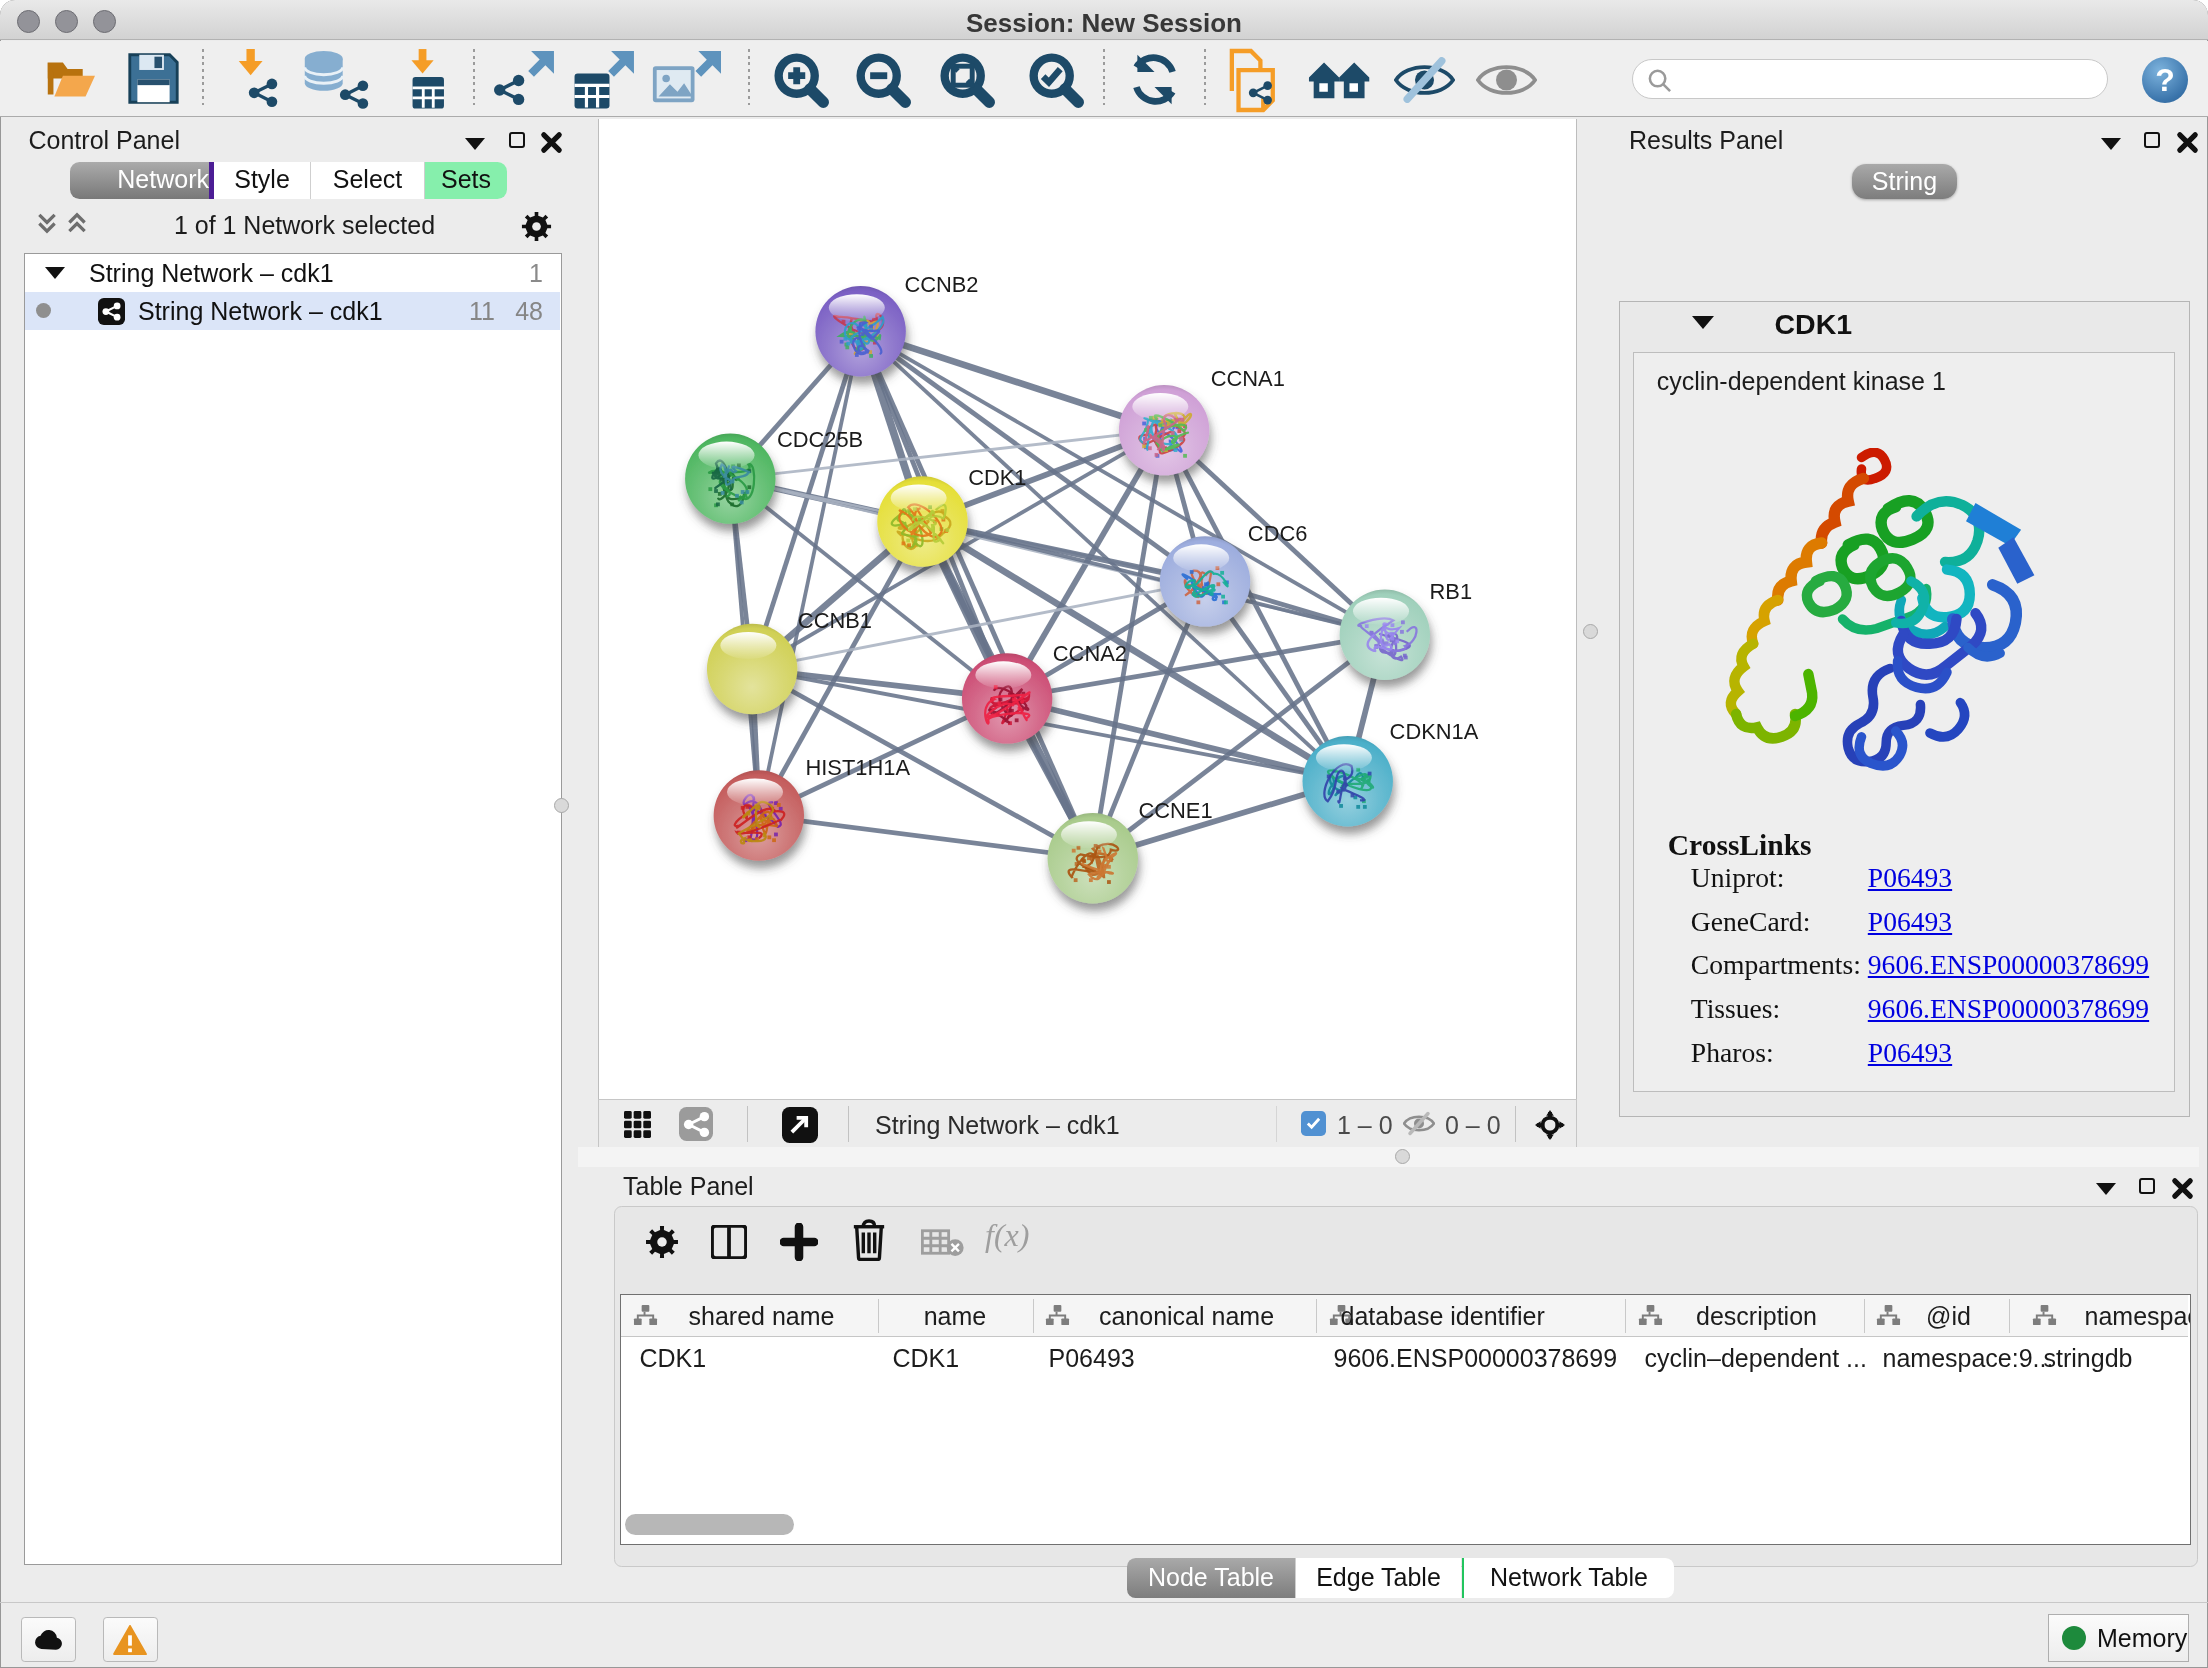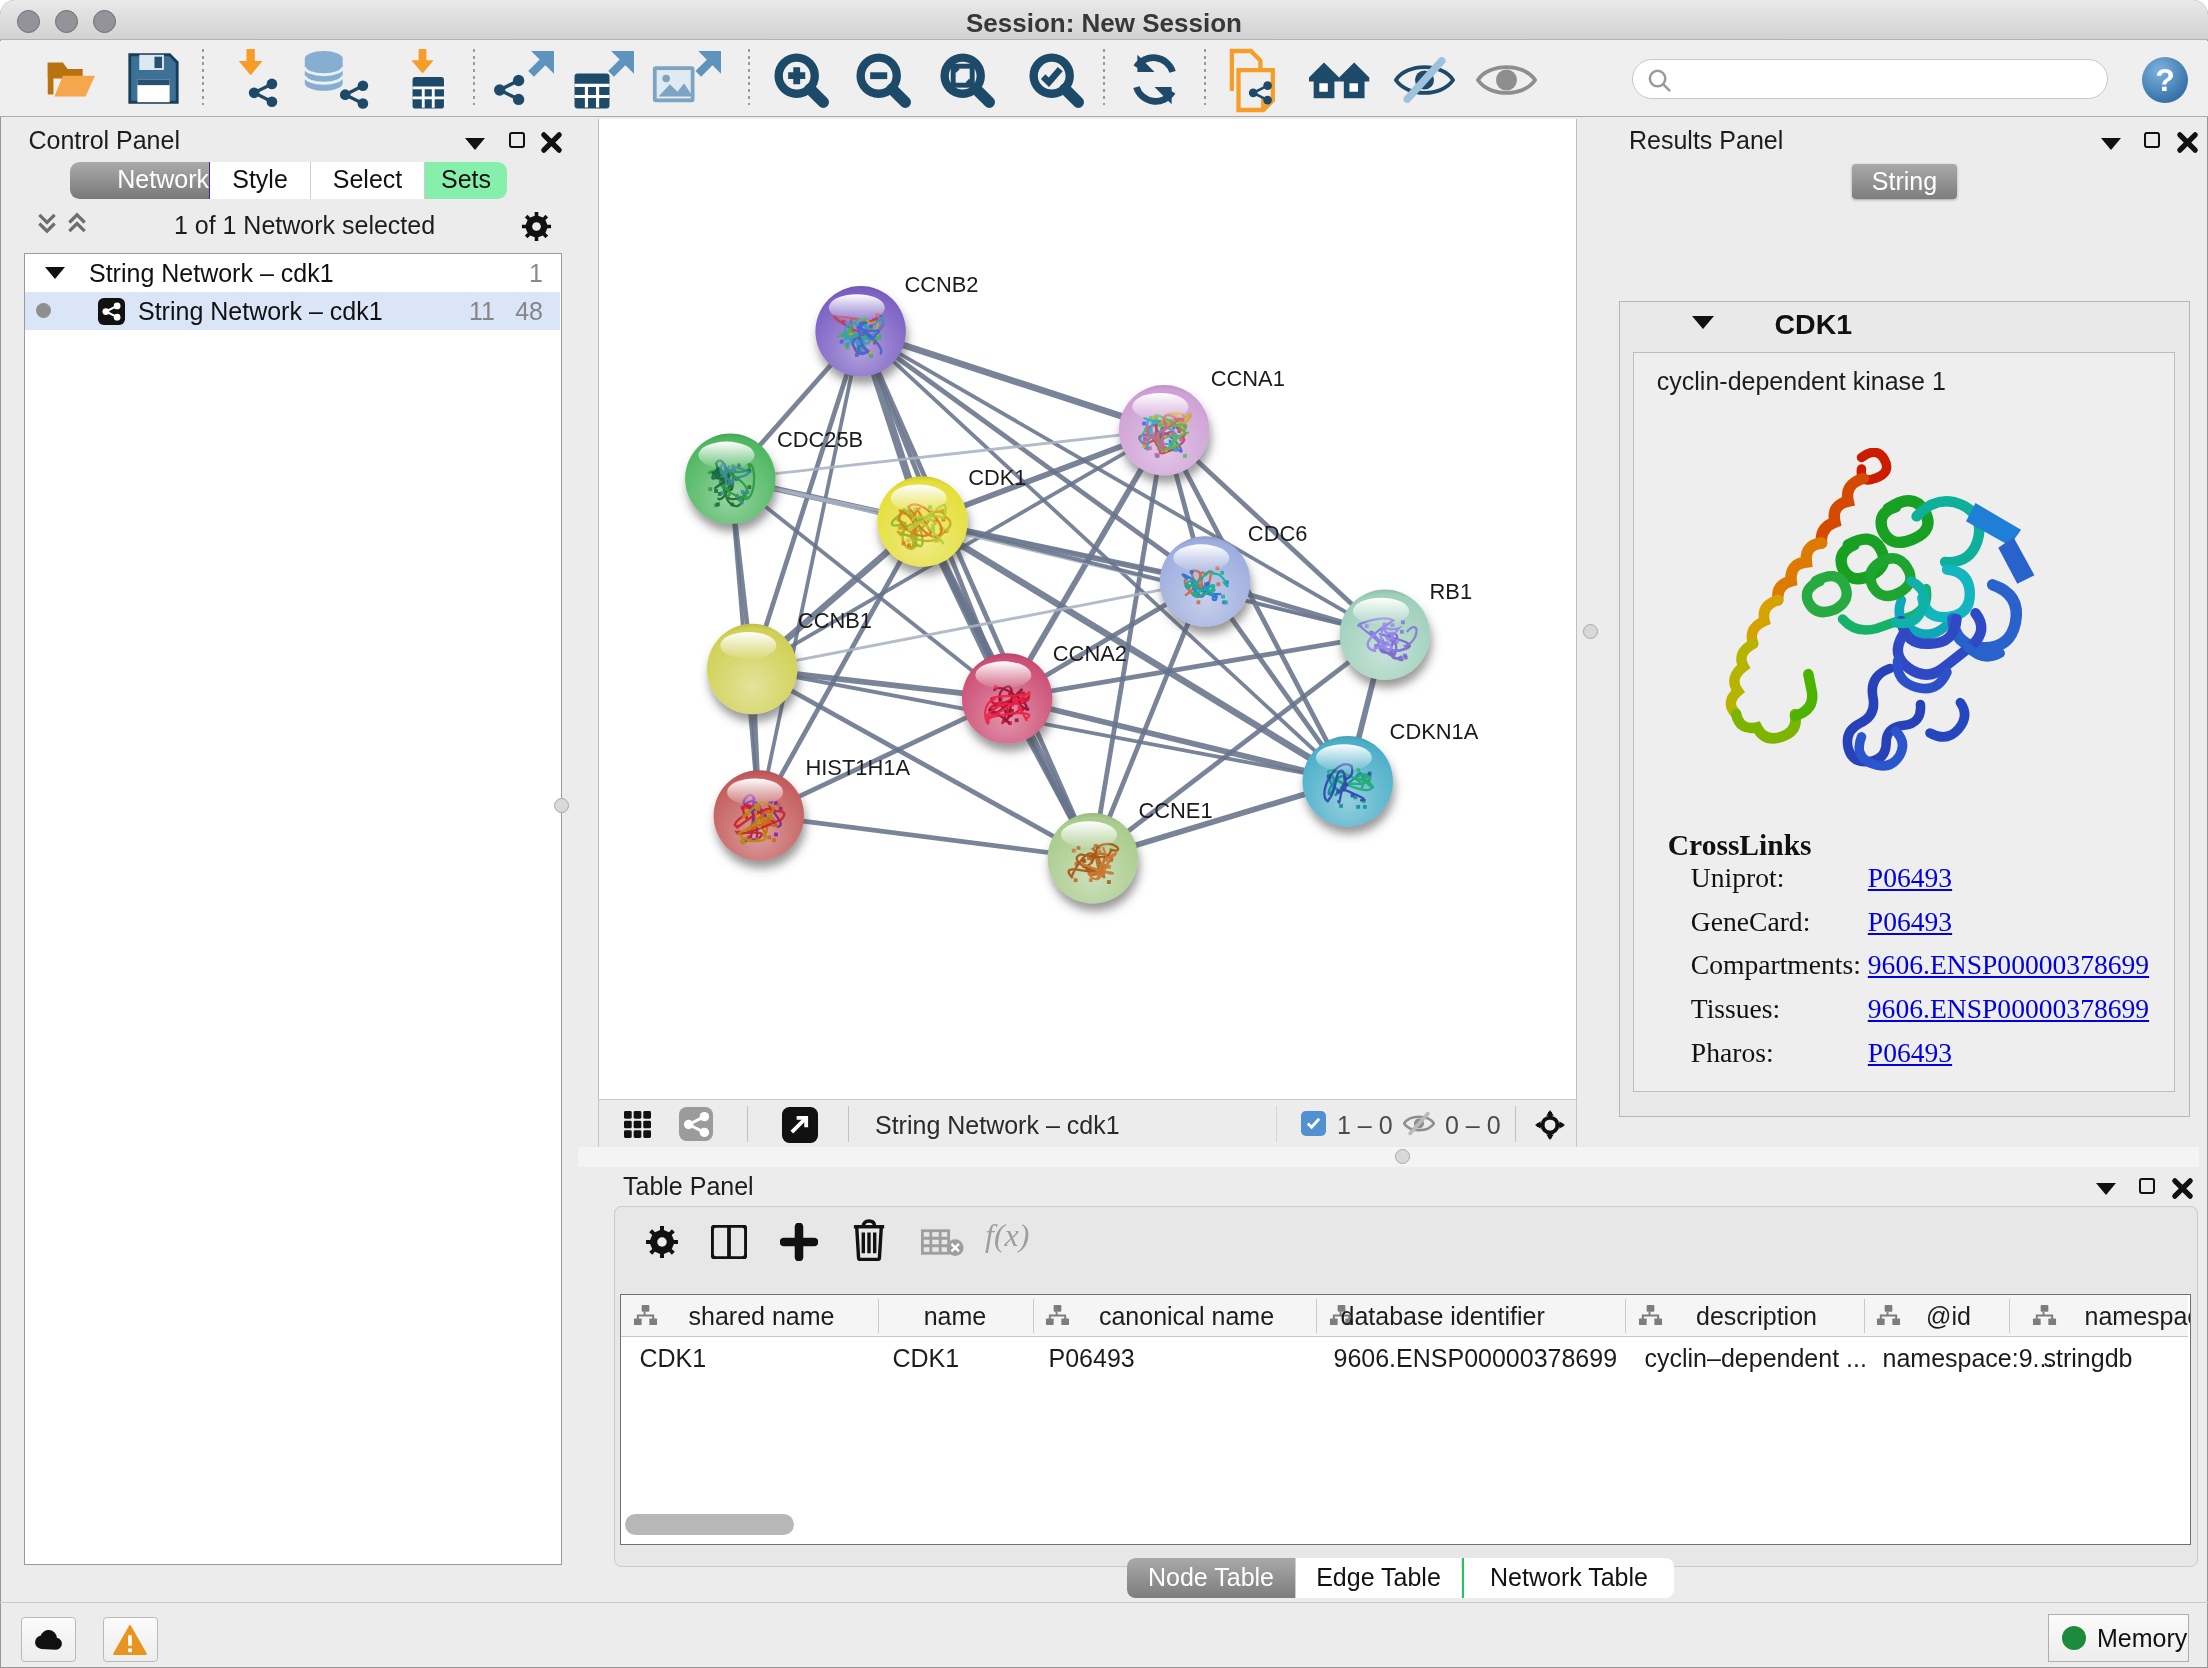--- a/index.html
+++ b/index.html
@@ -184,21 +184,21 @@
     </div>
     <div style="position:absolute;left:2142px;top:57px;width:46px;height:46px;border-radius:50%;background:radial-gradient(circle at 38% 30%,#7db3dd,#3a74ab 70%,#2a5f92);color:#fff;font-size:32px;font-weight:bold;text-align:center;line-height:46px">?</div>
     <div class="txt" style="left:28.5px;top:126px;font-size:25px;color:#1c1c1c">Control Panel</div>
     <div style="position:absolute;left:465px;top:138px;width:0;height:0;border-left:10.5px solid transparent;border-right:10.5px solid transparent;border-top:12.4px solid #111"></div>
     <div style="position:absolute;left:509px;top:132px;width:16px;height:16px;border:2.9px solid #111;border-radius:2.9px"></div>
     <svg style="position:absolute;left:540px;top:131px" width="23" height="23" viewBox="0 0 24 24">
       <path d="M4 4 L20 20 M20 4 L4 20" stroke="#111" stroke-width="5.5" stroke-linecap="round"></path>
     </svg>
     <div style="position:absolute;left:70px;top:162px;height:37px;box-shadow:0 1.9px 4.8px rgba(0,0,0,0.25);border-radius:9.5px">
 <div style="position:absolute;left:0;top:0;width:139px;height:37px;background:linear-gradient(#ababab,#787878);border-radius:9.5px 0 0 9.5px;color:#fff;font-size:25px;text-align:right;line-height:35px">Network</div>
-<div style="position:absolute;left:139px;top:0;width:101px;height:37px;background:#fff;border-left:1px solid #4c1d95;color:#111;font-size:25px;text-align:center;line-height:35px">Style</div>
+<div style="position:absolute;left:139px;top:0;width:101px;height:37px;background:#fff;border-left:5px solid #4c1d95;color:#111;font-size:25px;text-align:center;line-height:35px">Style</div>
 <div style="position:absolute;left:240px;top:0;width:114px;height:37px;background:#fff;border-left:1px solid #cfcfcf;color:#111;font-size:25px;text-align:center;line-height:35px">Select</div>
 <div style="position:absolute;left:354px;top:0;width:83px;height:37px;background:#86efac;border-left:1px solid #cfcfcf;border-radius:0 9.5px 9.5px 0;color:#111;font-size:25px;text-align:center;line-height:35px">Sets</div>
 </div>
     <svg style="position:absolute;left:36px;top:212px" width="22" height="22" viewBox="0 0 22 23">
       <path d="M3 3 l8 8 8-8 M3 12 l8 8 8-8" fill="none" stroke="#6e6e6e" stroke-width="3.4"></path>
     </svg>
     <svg style="position:absolute;left:66px;top:212px" width="22" height="22" viewBox="0 0 22 23">
       <path d="M3 11 l8-8 8 8 M3 20 l8-8 8 8" fill="none" stroke="#6e6e6e" stroke-width="3.4"></path>
     </svg>
     <div class="txt" style="left:24px;width:561px;text-align:center;top:211px;font-size:25px;color:#1c1c1c">1 of 1 Network selected</div>
@@ -753,21 +753,21 @@
     <div style="position:absolute;left:578px;top:1147px;width:1621px;height:20px;background:#f4f4f4"></div>
     <div style="position:absolute;left:1583px;top:624px;width:15px;height:15px;border-radius:50%;background:#d9d9d9;border:1px solid #a8a8a8"></div>
     <div style="position:absolute;left:1395px;top:1149px;width:15px;height:15px;border-radius:50%;background:#d9d9d9;border:1px solid #a8a8a8"></div>
     <div style="position:absolute;left:1609px;top:119px;width:590px;height:1004px;background:#ececec;border-radius:0 0 9.5px 9.5px">
       <div class="txt" style="left:20px;top:6.7px;font-size:25px;color:#1c1c1c">Results Panel</div>
       <div style="position:absolute;left:492px;top:19px;width:0;height:0;border-left:10.5px solid transparent;border-right:10.5px solid transparent;border-top:12.4px solid #111"></div>
       <div style="position:absolute;left:535px;top:13.3px;width:16px;height:16px;border:2.9px solid #111;border-radius:2.9px"></div>
       <svg style="position:absolute;left:567px;top:12.4px" width="23" height="23" viewBox="0 0 24 24">
         <path d="M4 4 L20 20 M20 4 L4 20" stroke="#111" stroke-width="5.5" stroke-linecap="round"></path>
       </svg>
-      <div style="position:absolute;left:243px;top:45px;width:105px;height:35px;background:linear-gradient(#a9a9a9,#7d7d7d);border-radius:4px;color:#fff;font-size:25px;text-align:center;line-height:34px;box-shadow:0 1px 2.9px rgba(0,0,0,0.3)">String</div>
+      <div style="position:absolute;left:243px;top:45px;width:105px;height:35px;background:linear-gradient(#a9a9a9,#7d7d7d);border-radius:14px;color:#fff;font-size:25px;text-align:center;line-height:34px;box-shadow:0 1px 2.9px rgba(0,0,0,0.3)">String</div>
       <div style="position:absolute;left:9.5px;top:182px;width:571px;height:816px;background:#e9e9e9;border:1px solid #b5b5b5">
         <div style="position:absolute;left:72px;top:14.3px;width:0;height:0;border-left:11.4px solid transparent;border-right:11.4px solid transparent;border-top:13.3px solid #111"></div>
         <div class="txt" style="left:155px;top:5.7px;font-size:28.5px;font-weight:bold;color:#111">CDK1</div>
         <div style="position:absolute;left:13.3px;top:50px;width:542px;height:740px;background:#eeeeee;border:1px solid #bdbdbd">
           <div class="txt" style="left:23px;top:14.3px;font-size:25px;color:#1c1c1c">cyclin-dependent kinase 1</div>
           <svg style="position:absolute;left:28.5px;top:95px" width="380" height="342" viewBox="0 0 400 360">
 <g fill="none" stroke-linecap="round">
 <path d="M210 10 q16 -12 24 2 q8 14 -10 20 q-16 6 -14 -10" stroke="#cc1b00" stroke-width="10"></path>
 <path d="M212 32 q-20 6 -16 24 q-18 4 -14 22 q-16 6 -14 22" stroke="#d44a00" stroke-width="12"></path>
 <path d="M168 100 q-18 2 -16 20 q-18 2 -16 20 q-16 4 -14 20" stroke="#dd7b00" stroke-width="12"></path>

